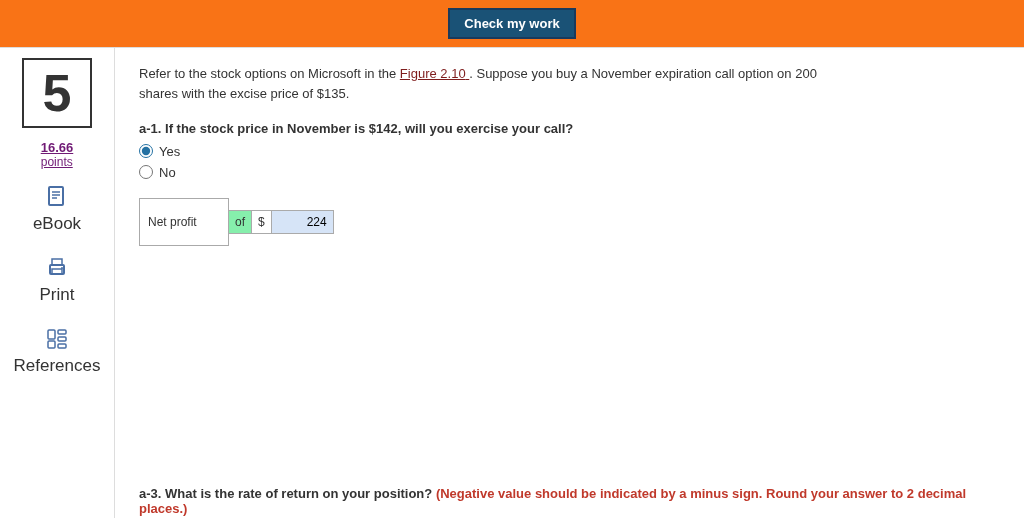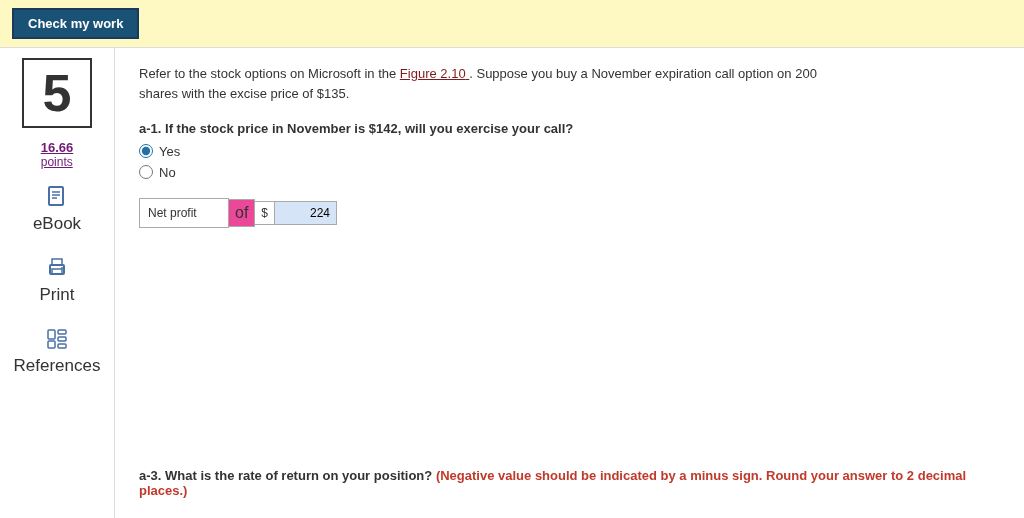--- a/index.html
+++ b/index.html
@@ -4,23 +4,23 @@
   <style>
     * { box-sizing: border-box; margin: 0; padding: 0; }
     body {
       font-family: Arial, sans-serif;
       font-size: 13px;
       background: #fff;
       color: #333;
     }
     .top-bar {
       display: flex;
-      justify-content: flex-start;
+      justify-content: center;
       padding: 8px 12px;
-      background: #fef9c3;
+      background: #f97316;
       border-bottom: 1px solid #ddd;
     }
     .check-my-work-btn {
       background: #1a5276;
       color: #fff;
       border: 2px solid #1a3a5c;
       padding: 6px 14px;
       font-size: 13px;
       font-weight: bold;
       cursor: pointer;
@@ -119,31 +119,31 @@
       height: 14px;
     }
     .input-row {
       display: flex;
       align-items: center;
       gap: 0;
       margin-top: 8px;
     }
     .input-label-box {
       border: 1px solid #aaa;
-      padding: 7px 8px;
+      padding: 16px 8px;
       font-size: 12px;
       background: #fff;
       min-width: 90px;
     }
     .input-of {
       border: 1px solid #aaa;
       border-left: none;
       padding: 4px 6px;
-      font-size: 16px;
-      background: #ec4899;
+      font-size: 12px;
+      background: #86efac;
     }
     .input-dollar {
       border: 1px solid #aaa;
       border-left: none;
       padding: 4px 6px;
       font-size: 12px;
       background: #fff;
     }
     .input-value {
       border: 1px solid #aaa;

